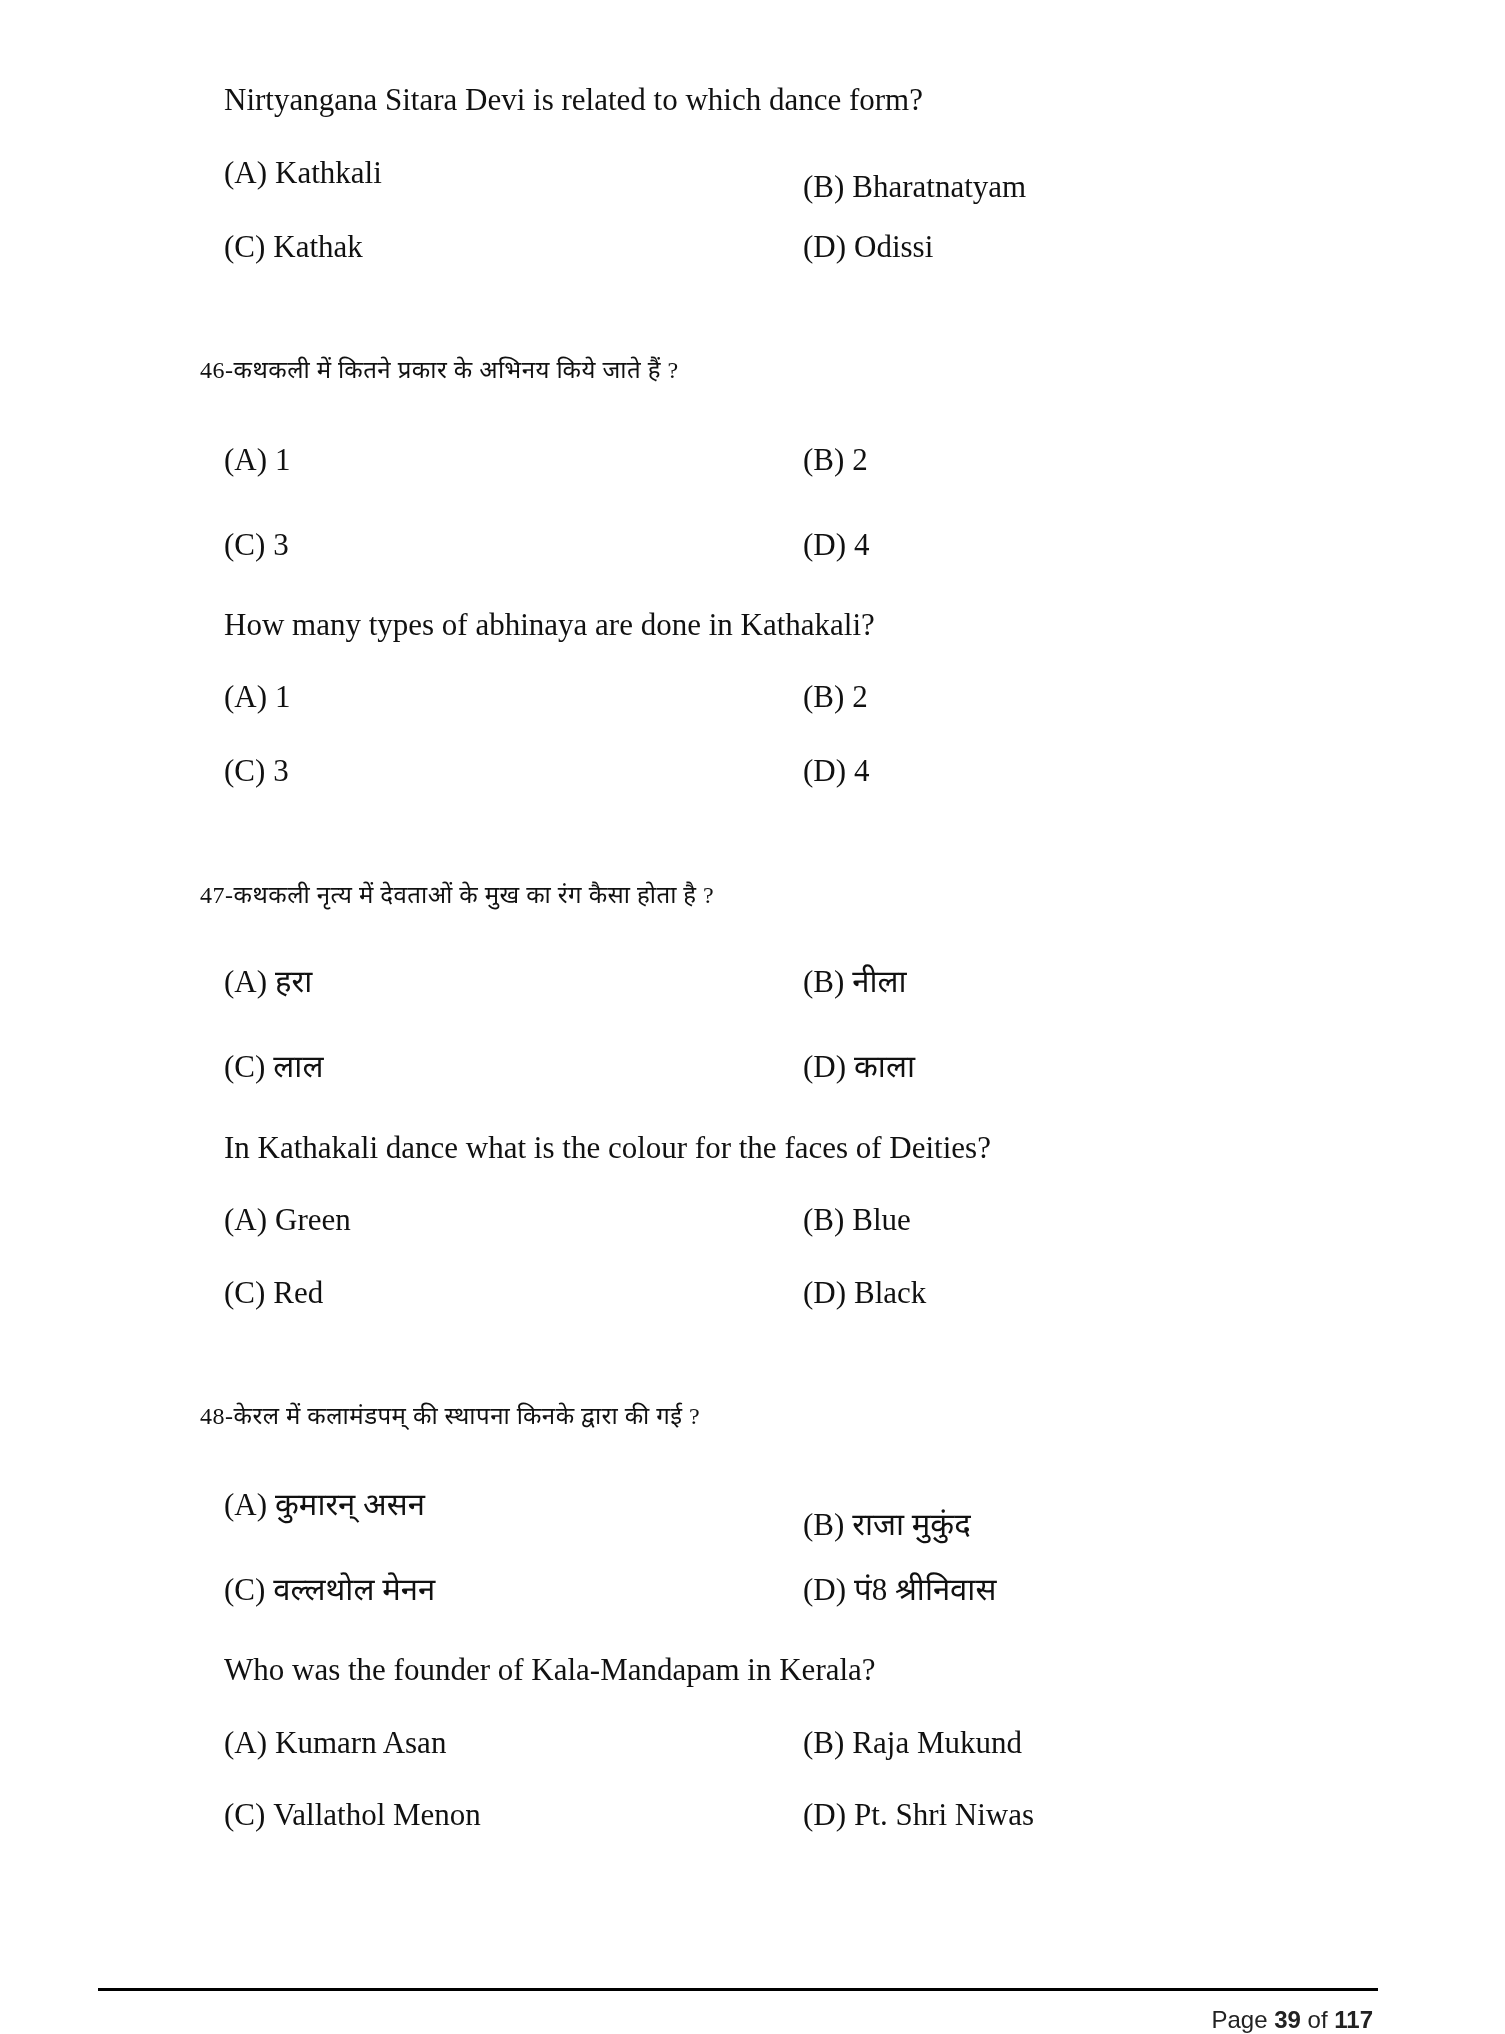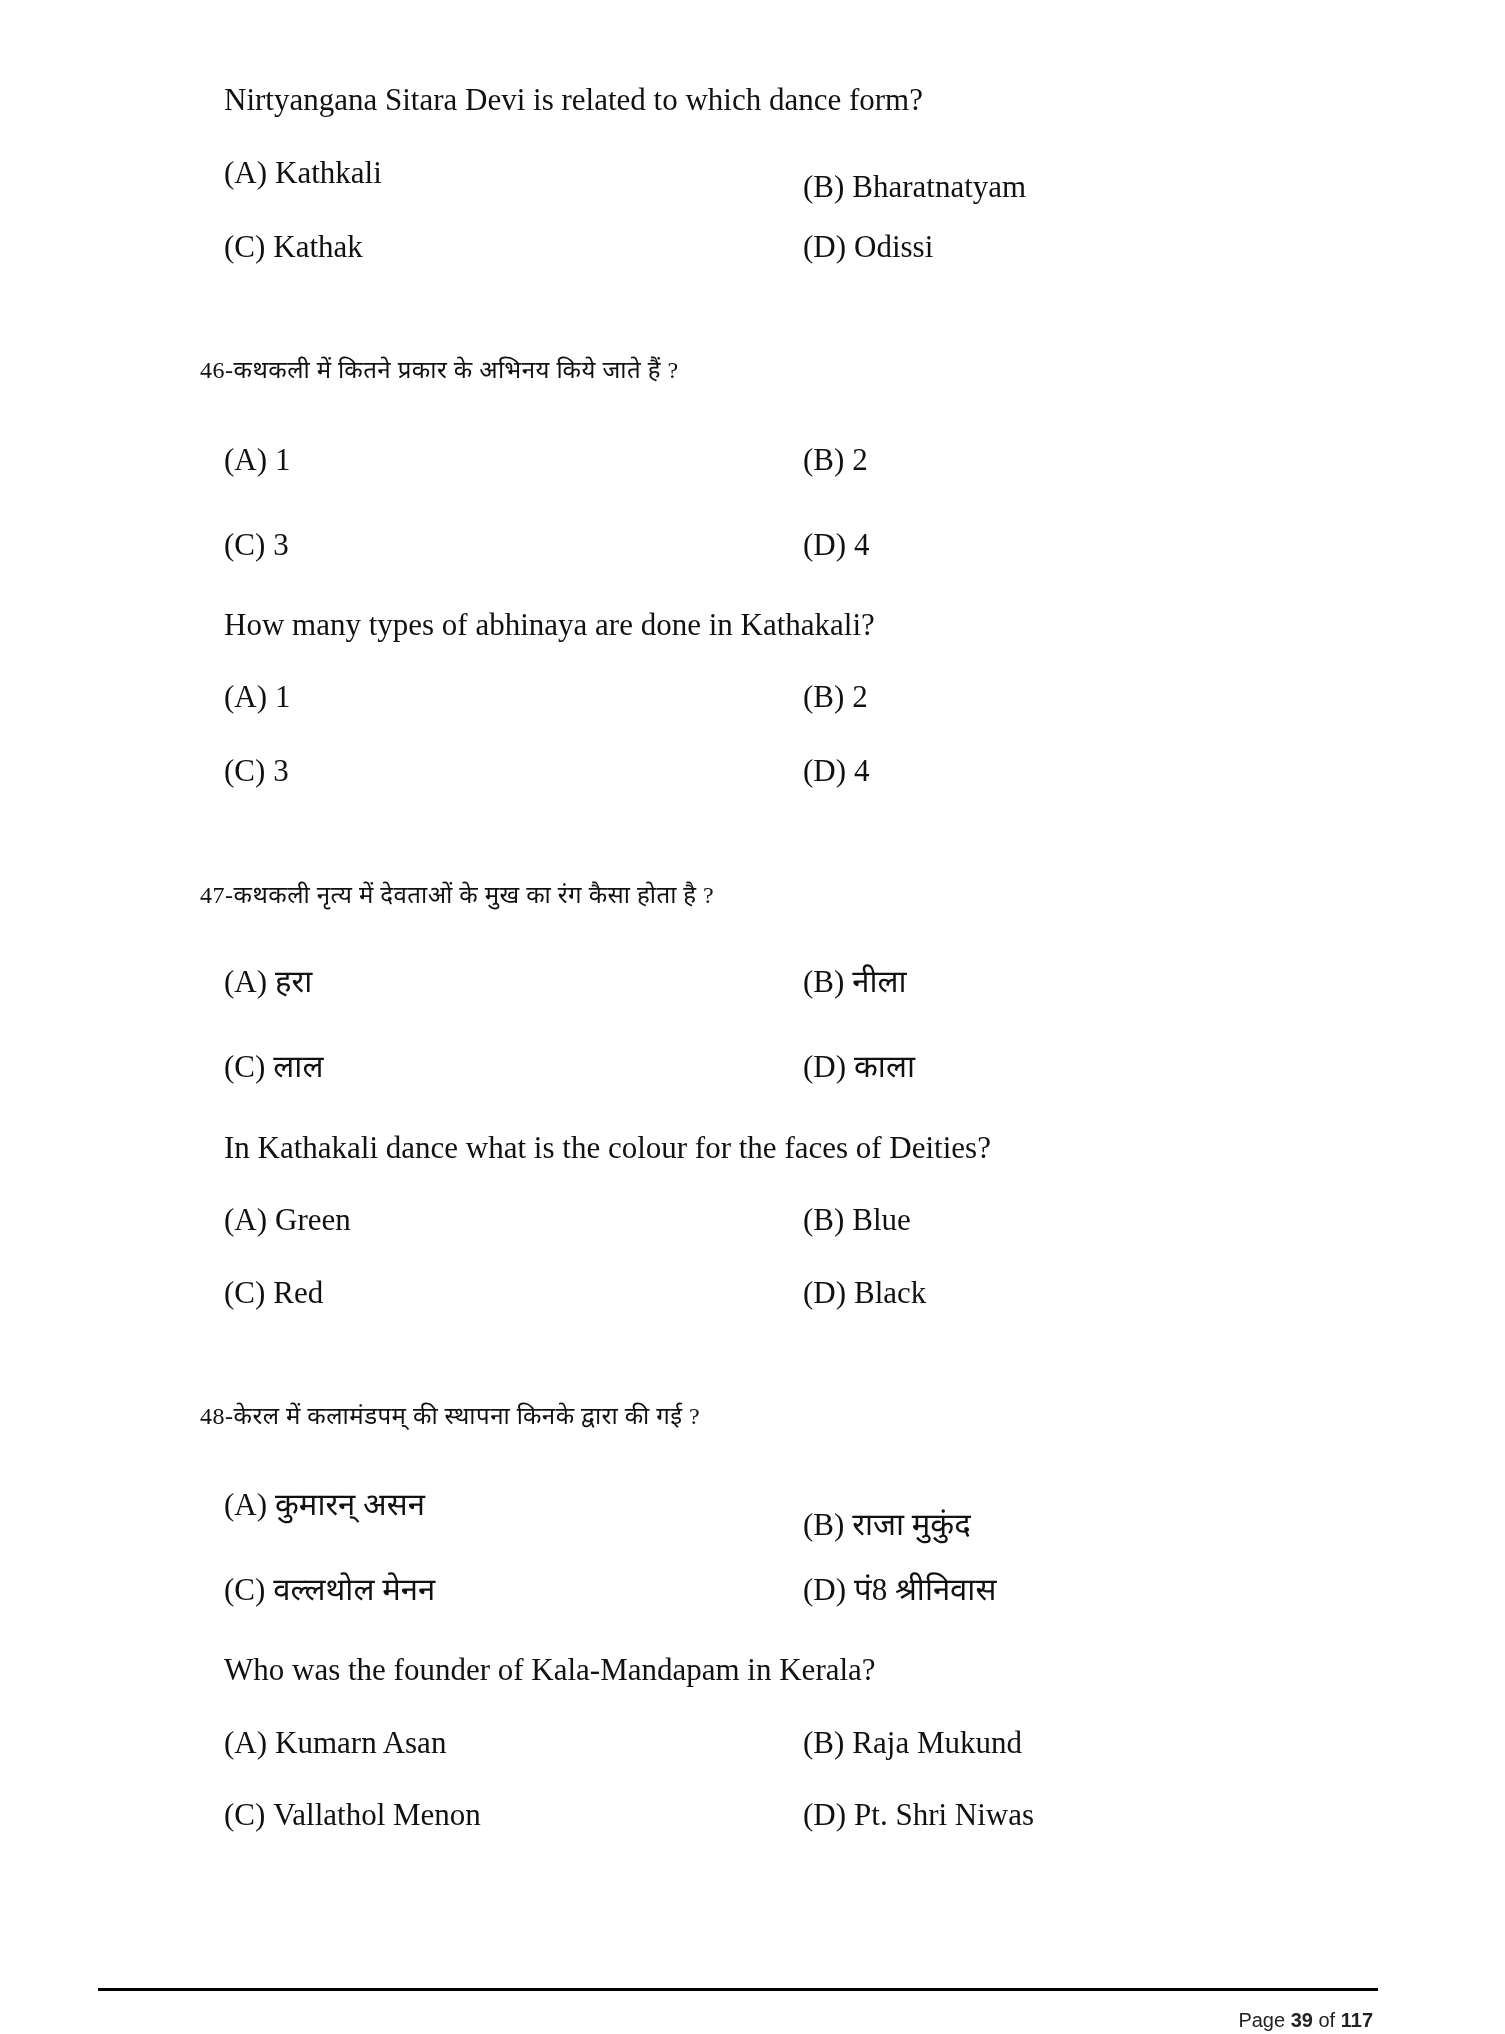--- a/index.html
+++ b/index.html
@@ -6,21 +6,21 @@
   body { width: 1505px; height: 2034px; position: relative; overflow: hidden;
          font-family: "Liberation Serif", "DejaVu Serif", serif; color: #111; }
   .line { position: absolute; white-space: nowrap; font-size: 31px; line-height: 36px; }
   .q-en { left: 224px; }
   .q-hi { left: 200px; font-size: 24px; letter-spacing: 0.5px; }
   .opt-l { left: 224px; }
   .opt-r { left: 803px; }
   .opt-label { margin-right: 8px; }
   .rule { position: absolute; left: 98px; top: 1988px; width: 1280px; height: 3px; background: #000; }
   .footer { position: absolute; right: 132px; top: 2006px; font-family: "Liberation Sans", "DejaVu Sans", sans-serif;
-            font-size: 20px; line-height: 28px; color: #222; }
+            font-size: 24px; line-height: 28px; color: #222; }
   .footer b { font-weight: bold; }
 </style>
 </head>
 <body>
 
 <div class="line q-en" style="top:82px">Nirtyangana Sitara Devi is related to which dance form?</div>
 <div class="line opt-l" style="top:155px"><span class="opt-label">(A)</span><span>Kathkali</span></div>
 <div class="line opt-r" style="top:169px"><span class="opt-label">(B)</span><span>Bharatnatyam</span></div>
 <div class="line opt-l" style="top:229px"><span class="opt-label">(C)</span><span>Kathak</span></div>
 <div class="line opt-r" style="top:229px"><span class="opt-label">(D)</span><span>Odissi</span></div>

